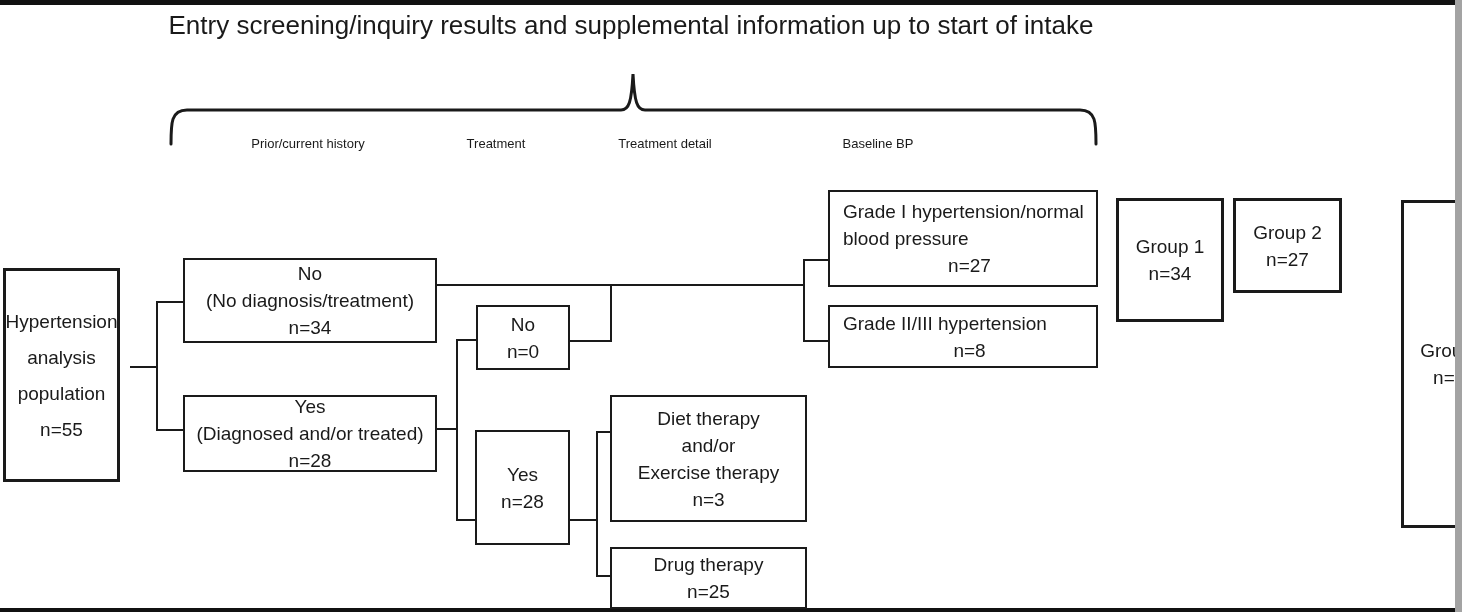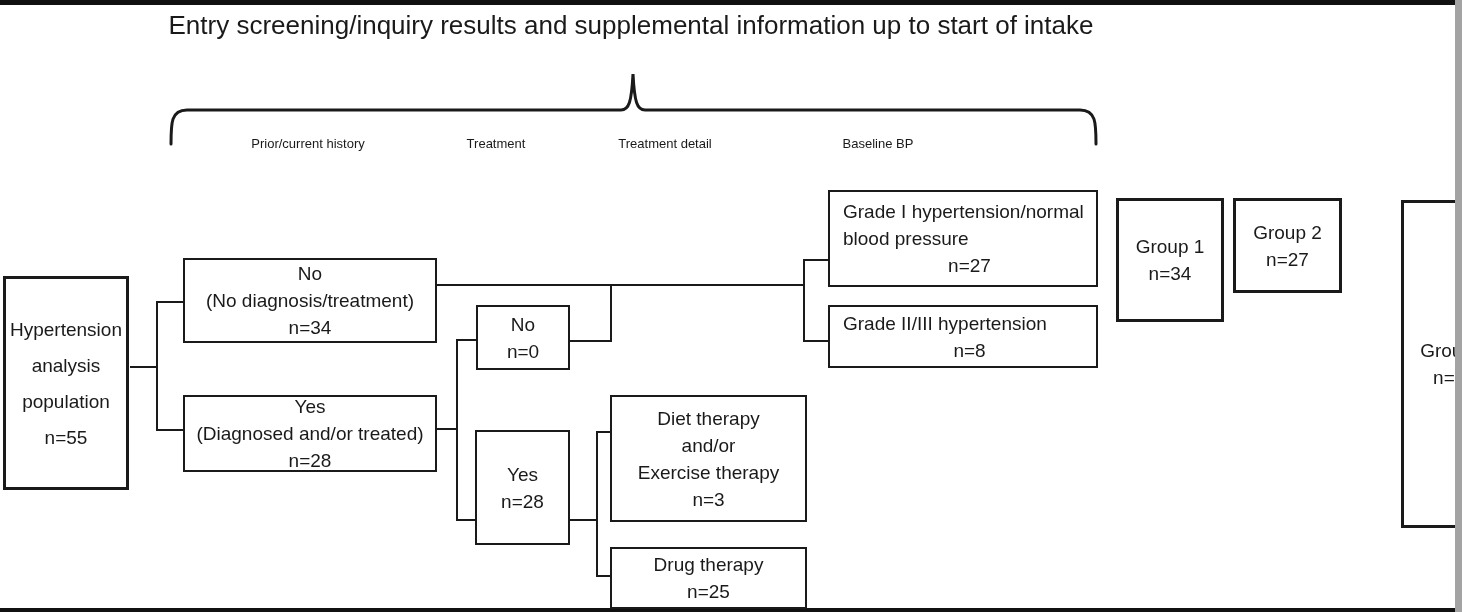--- a/index.html
+++ b/index.html
@@ -69,21 +69,21 @@
   <div class="edge" style="left:803px;top:340px;width:25px;height:2px;"></div>
   <div class="edge" style="left:437px;top:428px;width:21px;height:2px;"></div>
   <div class="edge" style="left:456px;top:339px;width:2px;height:182px;"></div>
   <div class="edge" style="left:456px;top:339px;width:20px;height:2px;"></div>
   <div class="edge" style="left:456px;top:519px;width:19px;height:2px;"></div>
   <div class="edge" style="left:570px;top:519px;width:28px;height:2px;"></div>
   <div class="edge" style="left:596px;top:431px;width:2px;height:146px;"></div>
   <div class="edge" style="left:596px;top:431px;width:14px;height:2px;"></div>
   <div class="edge" style="left:596px;top:575px;width:14px;height:2px;"></div>
 
-  <div class="box thick" style="left:3px;top:268px;width:126px;height:214px;gap:9px;">
+  <div class="box thick" style="left:3px;top:260px;width:117px;height:214px;gap:9px;">
     <span class="ln">Hypertension</span>
     <span class="ln">analysis</span>
     <span class="ln">population</span>
     <span class="ln">n=55</span>
   </div>
 
   <div class="box" style="left:183px;top:258px;width:254px;height:85px;">
     <span class="ln">No</span>
     <span class="ln">(No diagnosis/treatment)</span>
     <span class="ln">n=34</span>

